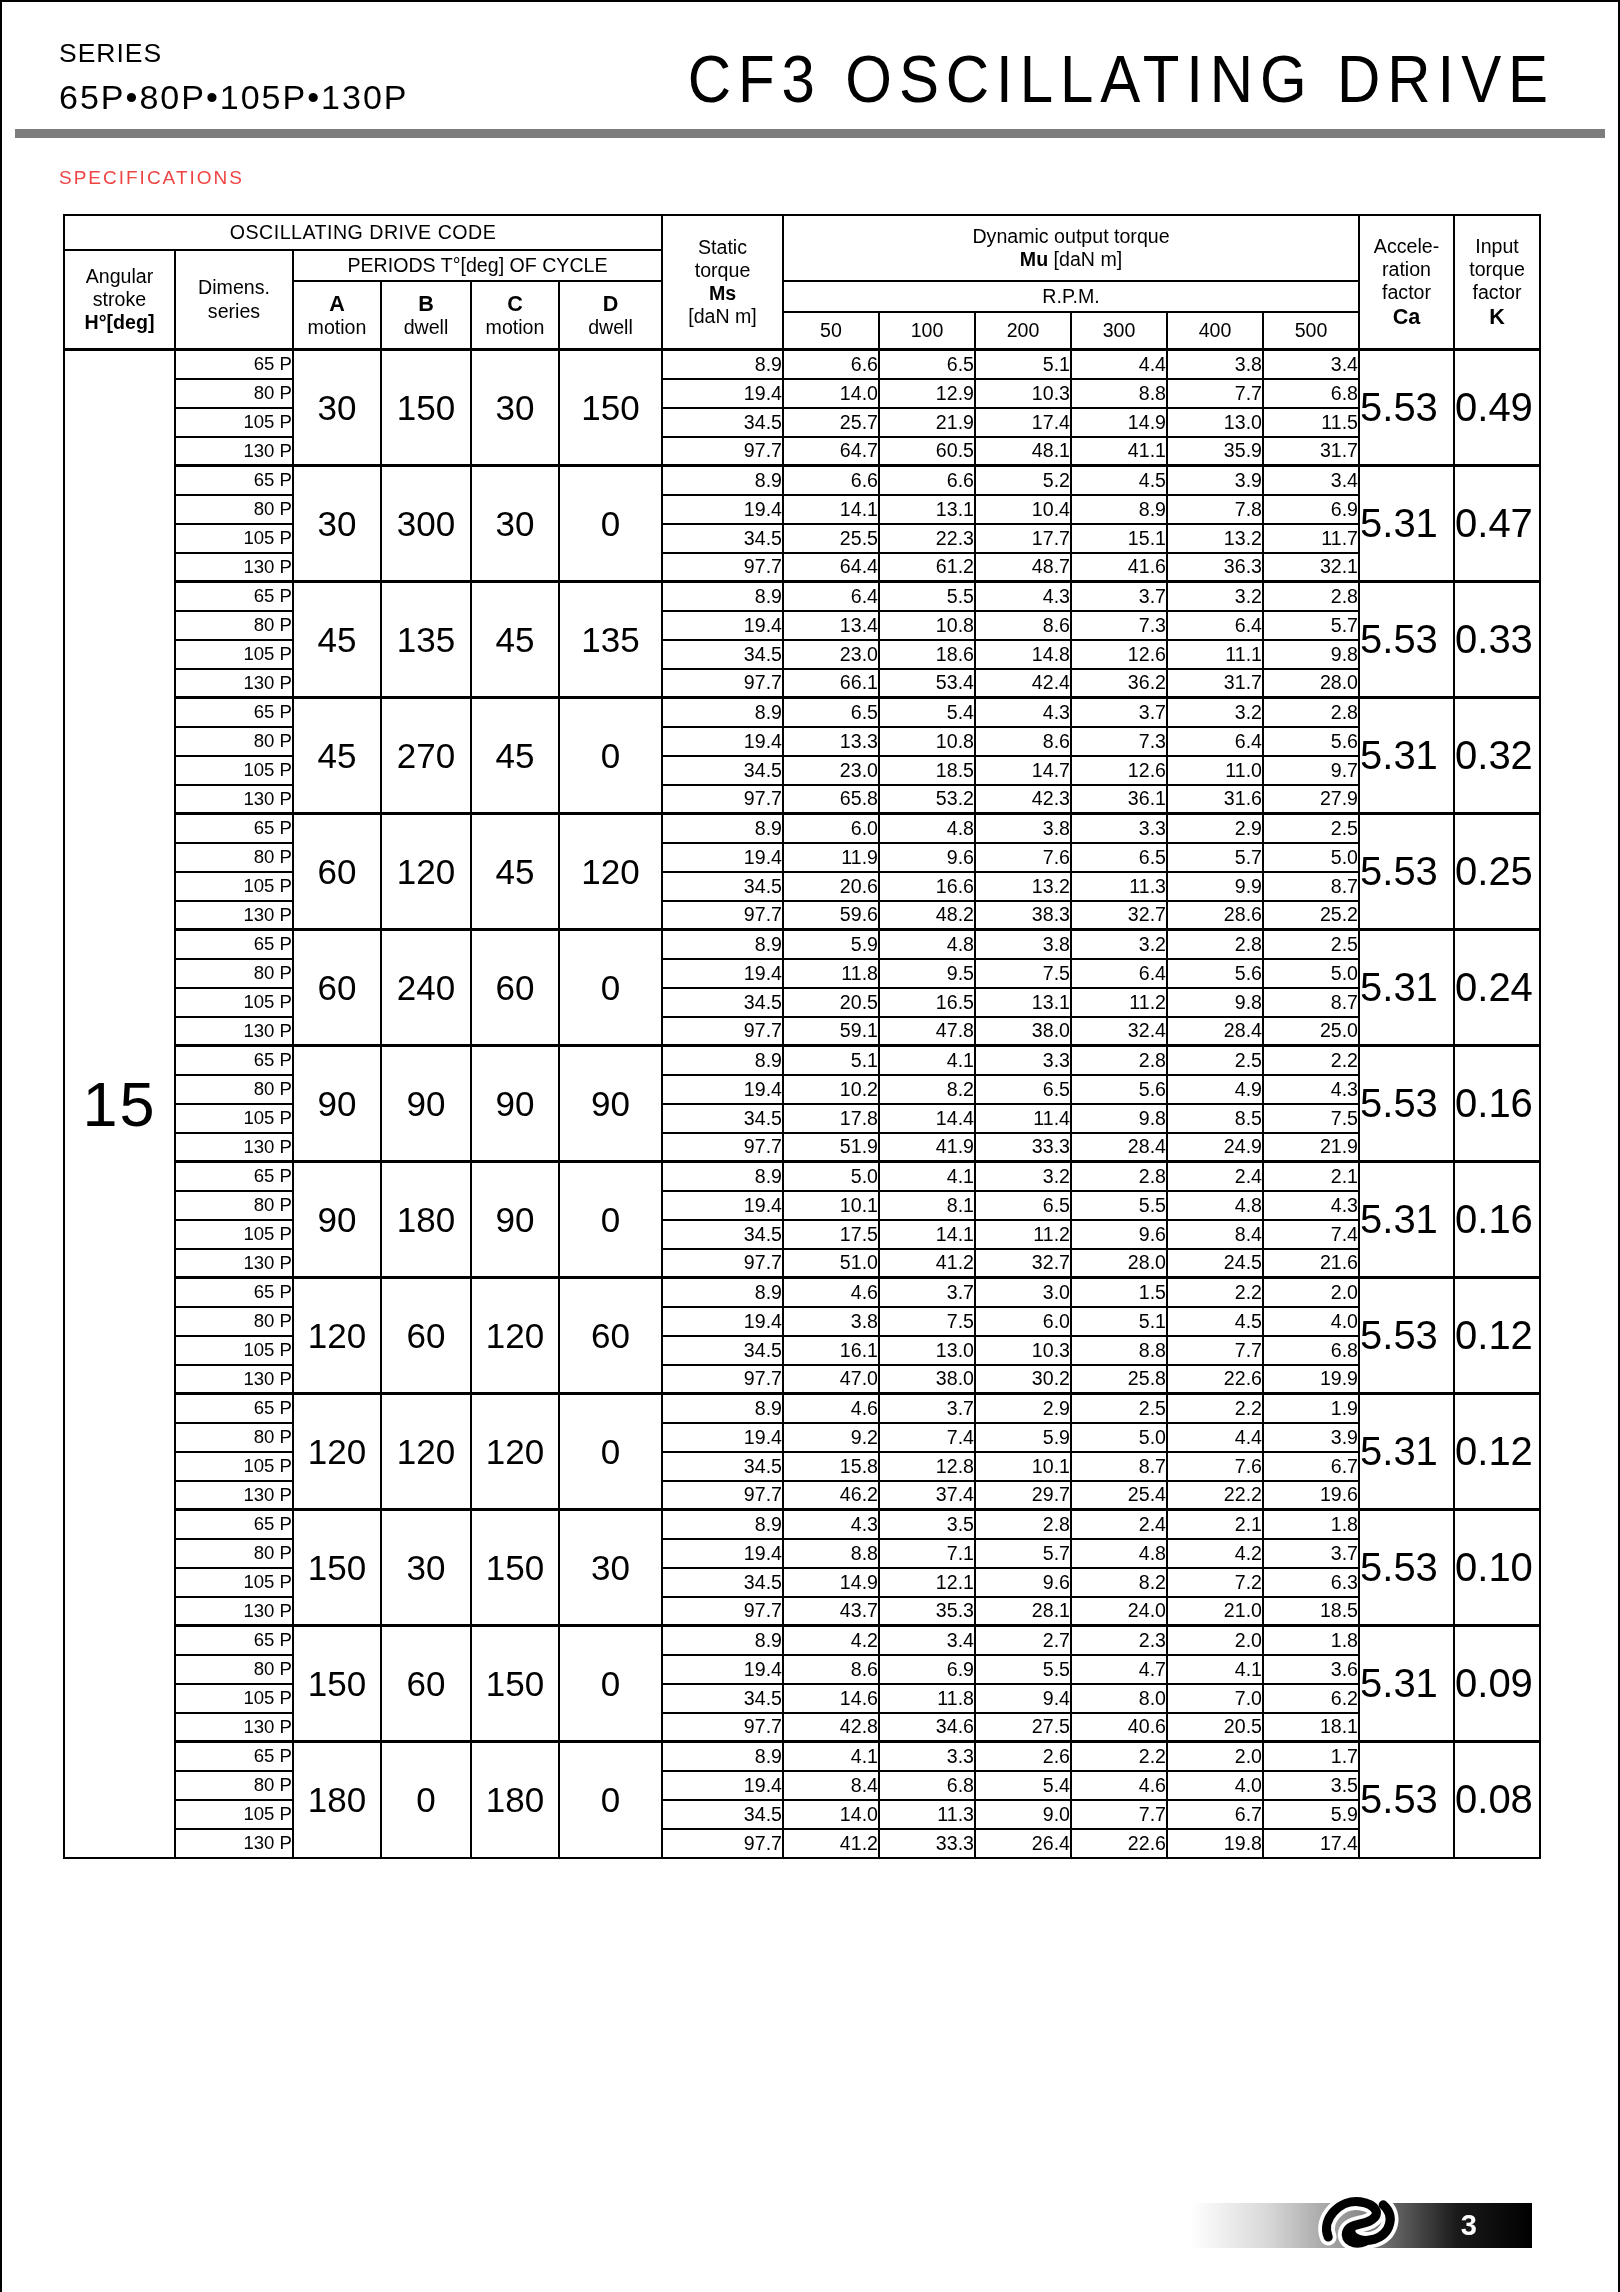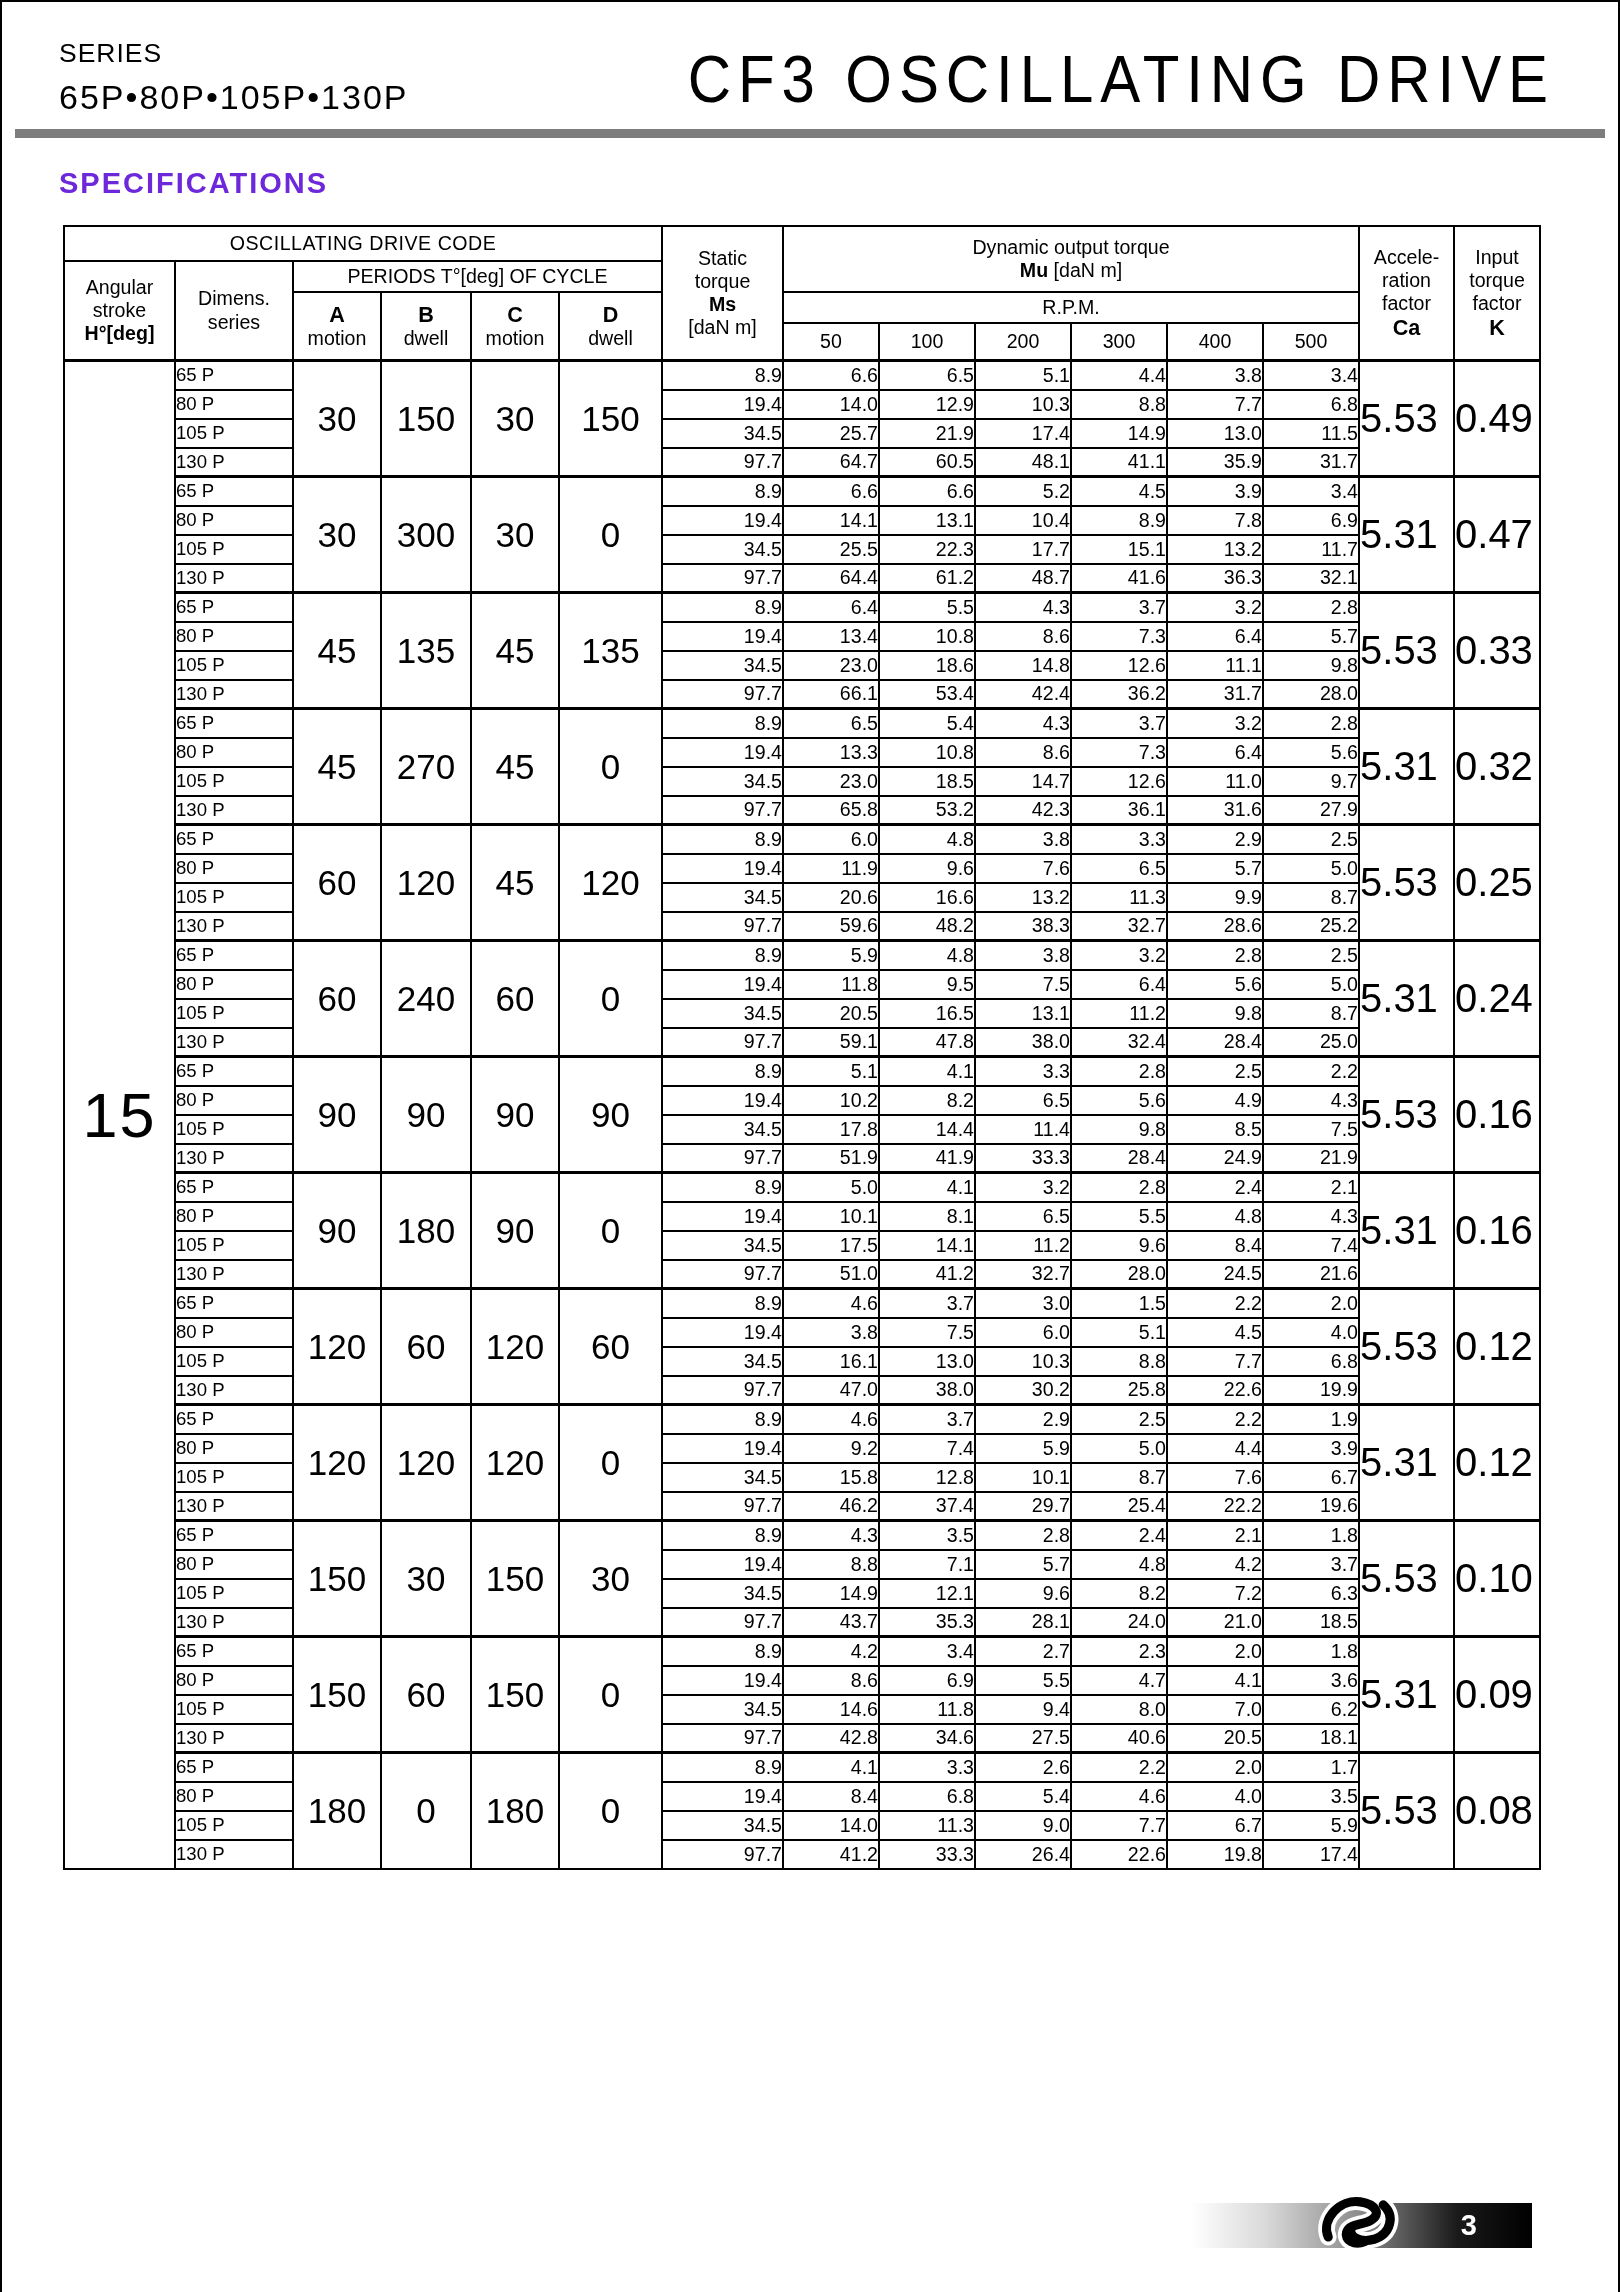--- a/index.html
+++ b/index.html
@@ -5,41 +5,41 @@
   html,body{margin:0;padding:0;background:#e8e8e8;}
   .page{position:relative;width:1620px;height:2293px;background:#fff;margin:0 auto;
         font-family:"Liberation Sans",sans-serif;color:#000;overflow:hidden;
         border-top:2.9px solid #000;border-left:2px solid #000;border-right:2px solid #000;box-sizing:border-box;}
   
   .top-header{display:flex;justify-content:space-between;align-items:flex-end;padding:35px 63px 0 57px;}
   .series-label{font-size:26.5px;letter-spacing:1px;line-height:1.25;}
   .series-models{font-size:34px;letter-spacing:2px;margin-top:7.8px;}
   .main-title{font-size:60px;letter-spacing:6.9px;white-space:nowrap;transform:scaleY(1.1);transform-origin:bottom;font-weight:500;}
   .h-rule{height:8.8px;background:#7d7d7d;margin:11.8px 12.7px 0 12.7px;}
-  .section-title{margin:29px 0 0 57px;font-size:29px;font-weight:bold;color:#6d28d9;letter-spacing:2px;}
+  .section-title{margin:29px 0 0 57px;font-size:19px;font-weight:normal;color:#ef4444;letter-spacing:2px;}
   
   table.spec{border-collapse:collapse;table-layout:fixed;margin:25.5px 0 0 61px;width:1476px;}
   table.spec{border:2.9px solid #000;}
   .spec th,.spec td{border:2px solid #000;padding:0;overflow:hidden;}
   .spec thead th{font-weight:normal;font-size:19.6px;text-align:center;vertical-align:middle;line-height:1.18;}
   .odc{font-size:24.5px;letter-spacing:0.5px;height:33px;}
   .angular-h{text-align:left;padding-left:5.9px;line-height:1.3;}
   .periods-h{font-size:20.6px;height:29px;}
   .p-letter{font-weight:bold;font-size:21.6px;display:block;}
   .p-word{display:block;font-size:19.6px;}
   .bold{font-weight:bold;}
   .dyn-h{border-bottom-width:2.9px;}
   .rpm-h{height:29px;}
   .rpm-num{height:35px;}
   tbody tr{height:29px;}
   tbody td{font-size:19.6px;}
   .group-start td{border-top:3.9px solid #000;}
   thead tr:last-child th{border-bottom:3.9px solid #000;}
   .angular-cell{font-size:63px;text-align:center;vertical-align:middle;letter-spacing:2px;}
-  .dim-cell{text-align:left;font-size:18.6px;}
+  .dim-cell{text-align:right;font-size:18.6px;}
   .period-cell{font-size:35px;text-align:center;vertical-align:middle;font-weight:400;}
   .factor-cell{font-size:40px;text-align:left;vertical-align:middle;}
   .num-cell{text-align:right;padding-right:7.8px;}
   
   .footer-bar{position:absolute;top:2201px;right:86px;width:341px;height:45px;
               background:linear-gradient(90deg,#ffffff 0%,#d9d9d9 22%,#8a8a8a 50%,#1a1a1a 78%,#000 100%);
               display:flex;align-items:center;justify-content:flex-end;}
   .page-num{color:#fff;font-size:29px;font-weight:bold;padding-right:55px;}
   .footer-logo{position:absolute;left:125px;top:-15.7px;width:84px;height:74px;}
 </style>

